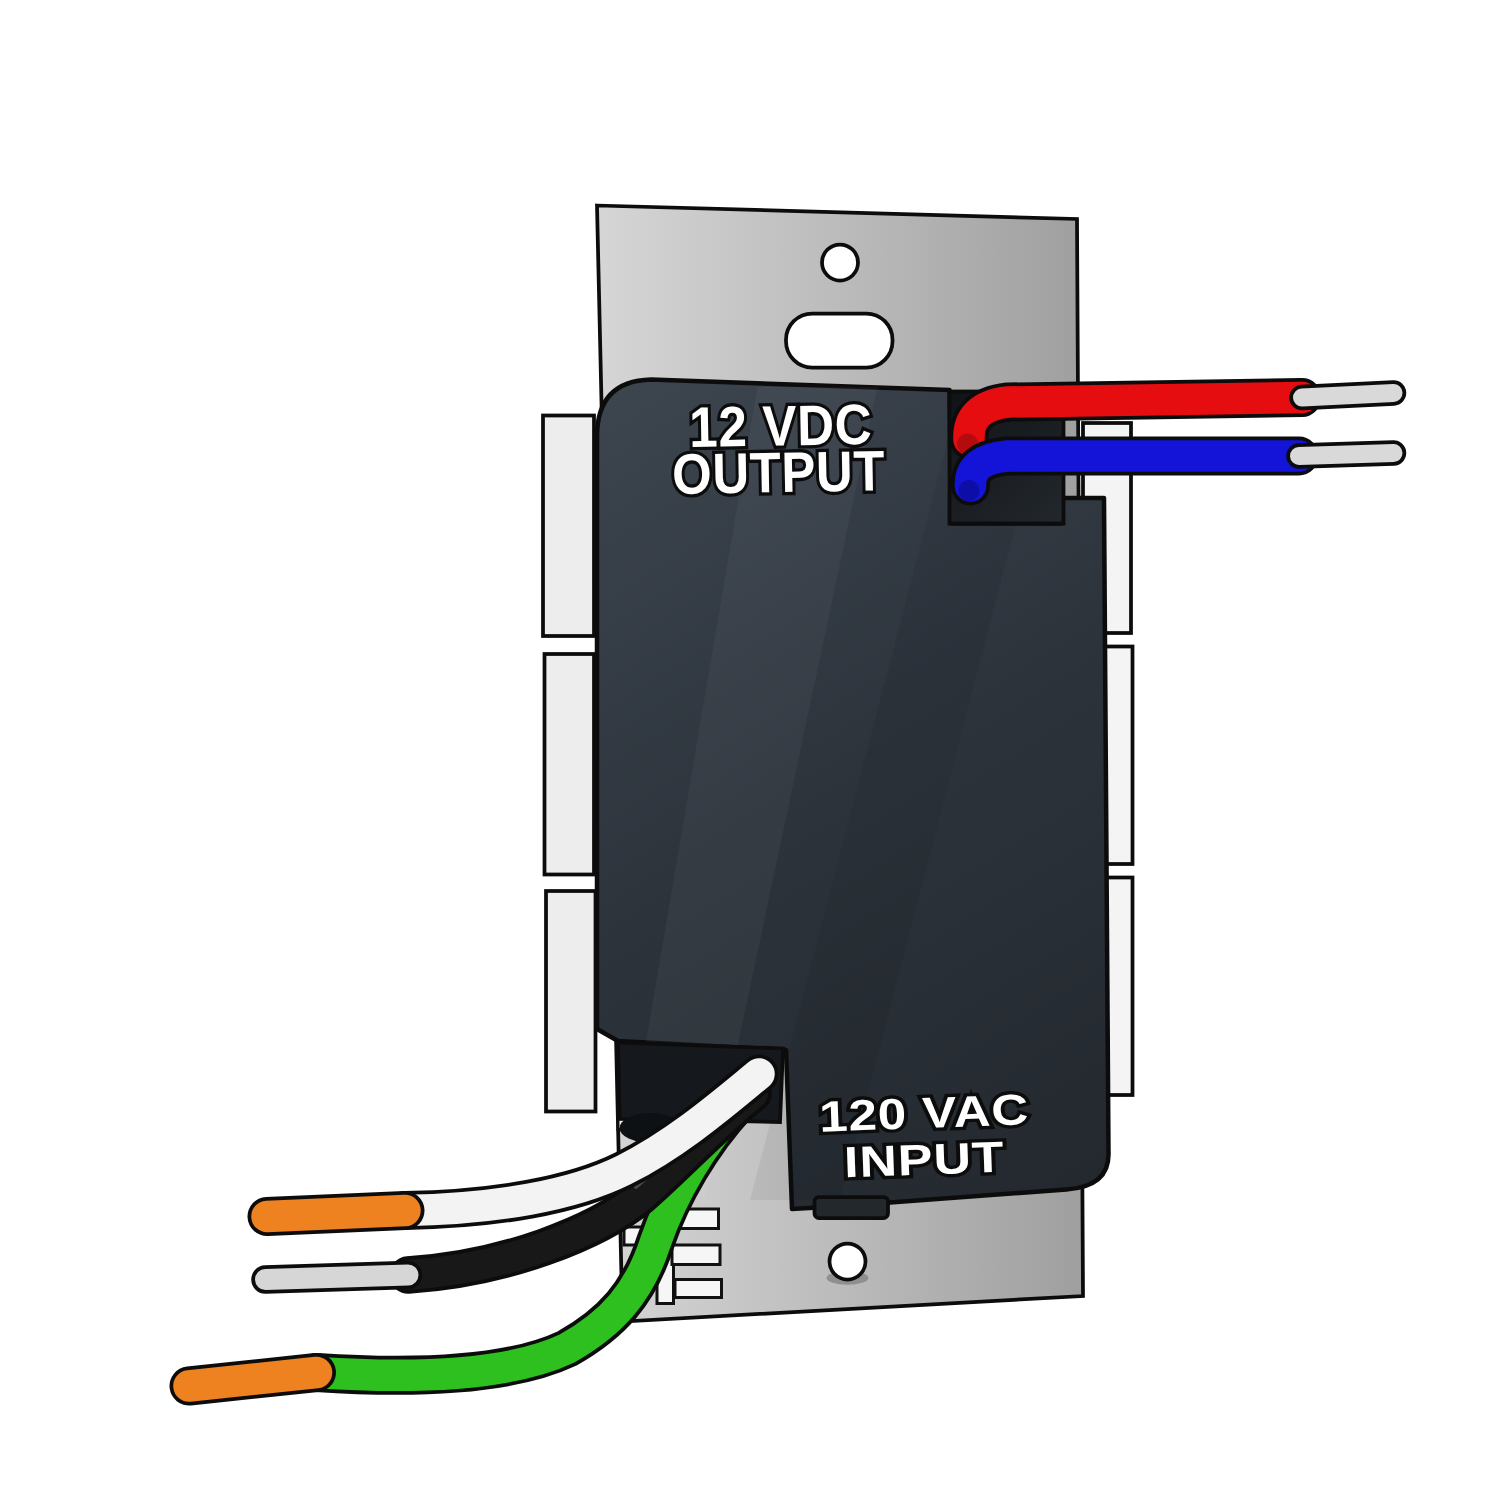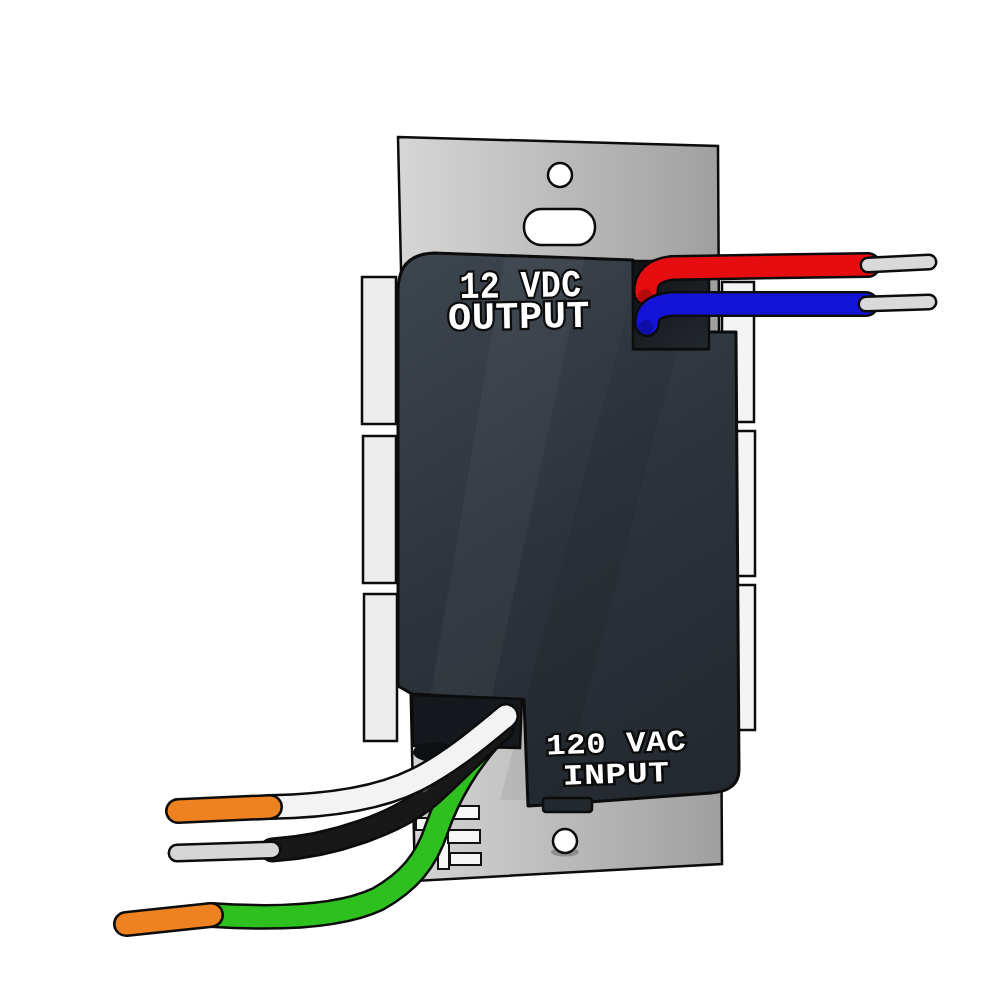--- a/index.html
+++ b/index.html
@@ -1,17 +1,17 @@
 <!DOCTYPE html>
 <html><head>
 <meta charset="utf-8">
 <style>
   html,body{margin:0;padding:0;background:#ffffff;}
   .stage{position:relative;width:1000px;height:1000px;background:#b91c1c;overflow:hidden;
-         font-family:Liberation Mono, monospace;}
+         font-family:Liberation Sans, sans-serif;}
   svg{display:block}
   .outline{stroke:#0c0c0c;fill:none;stroke-linecap:round;stroke-linejoin:round;}
   .wirecolor{fill:none;stroke-linecap:round;stroke-linejoin:round;}
   .shape{stroke:#0c0c0c;stroke-width:2.5;}
   .finL{fill:#ededed;}
   .finR{fill:#f4f4f4;}
   .hole{fill:#ffffff;stroke:#0c0c0c;stroke-width:2.5;}
   .tab{fill:#f6f6f6;stroke:#111111;stroke-width:2;}
   .devlabel{font-weight:bold;paint-order:stroke;stroke:#0c0c0c;stroke-width:4.5px;
             text-anchor:middle;letter-spacing:0.5px;}

